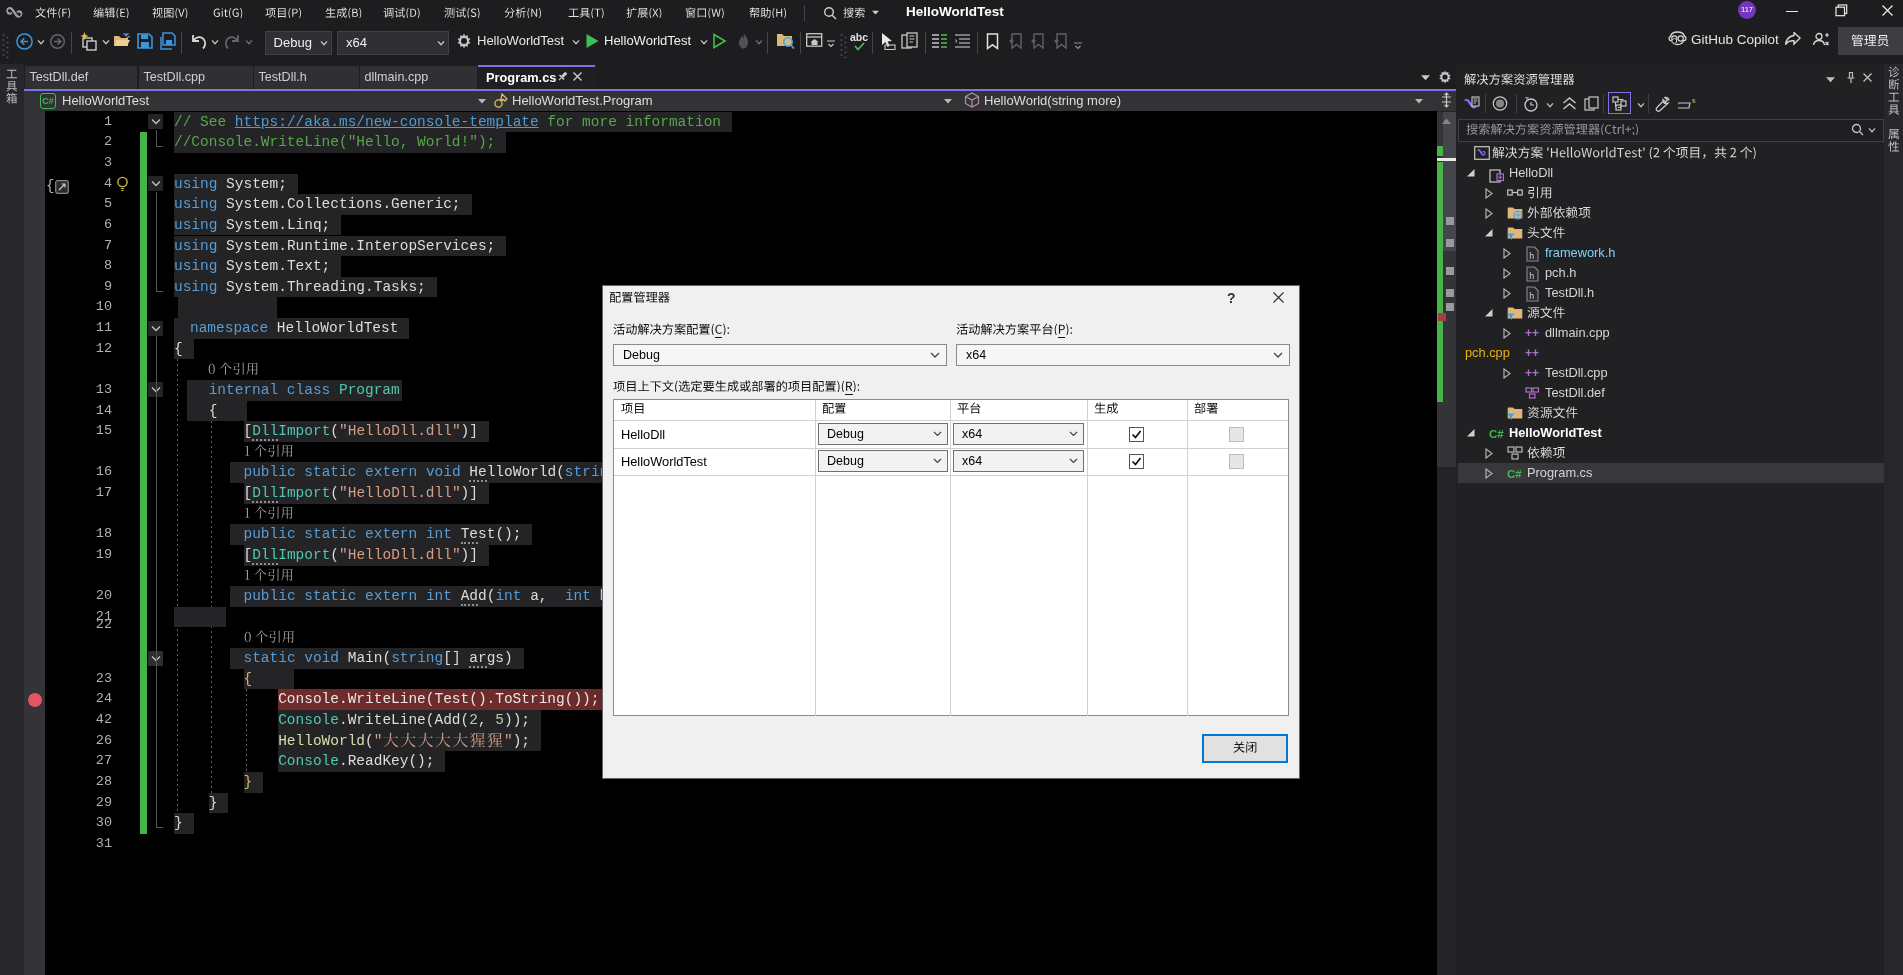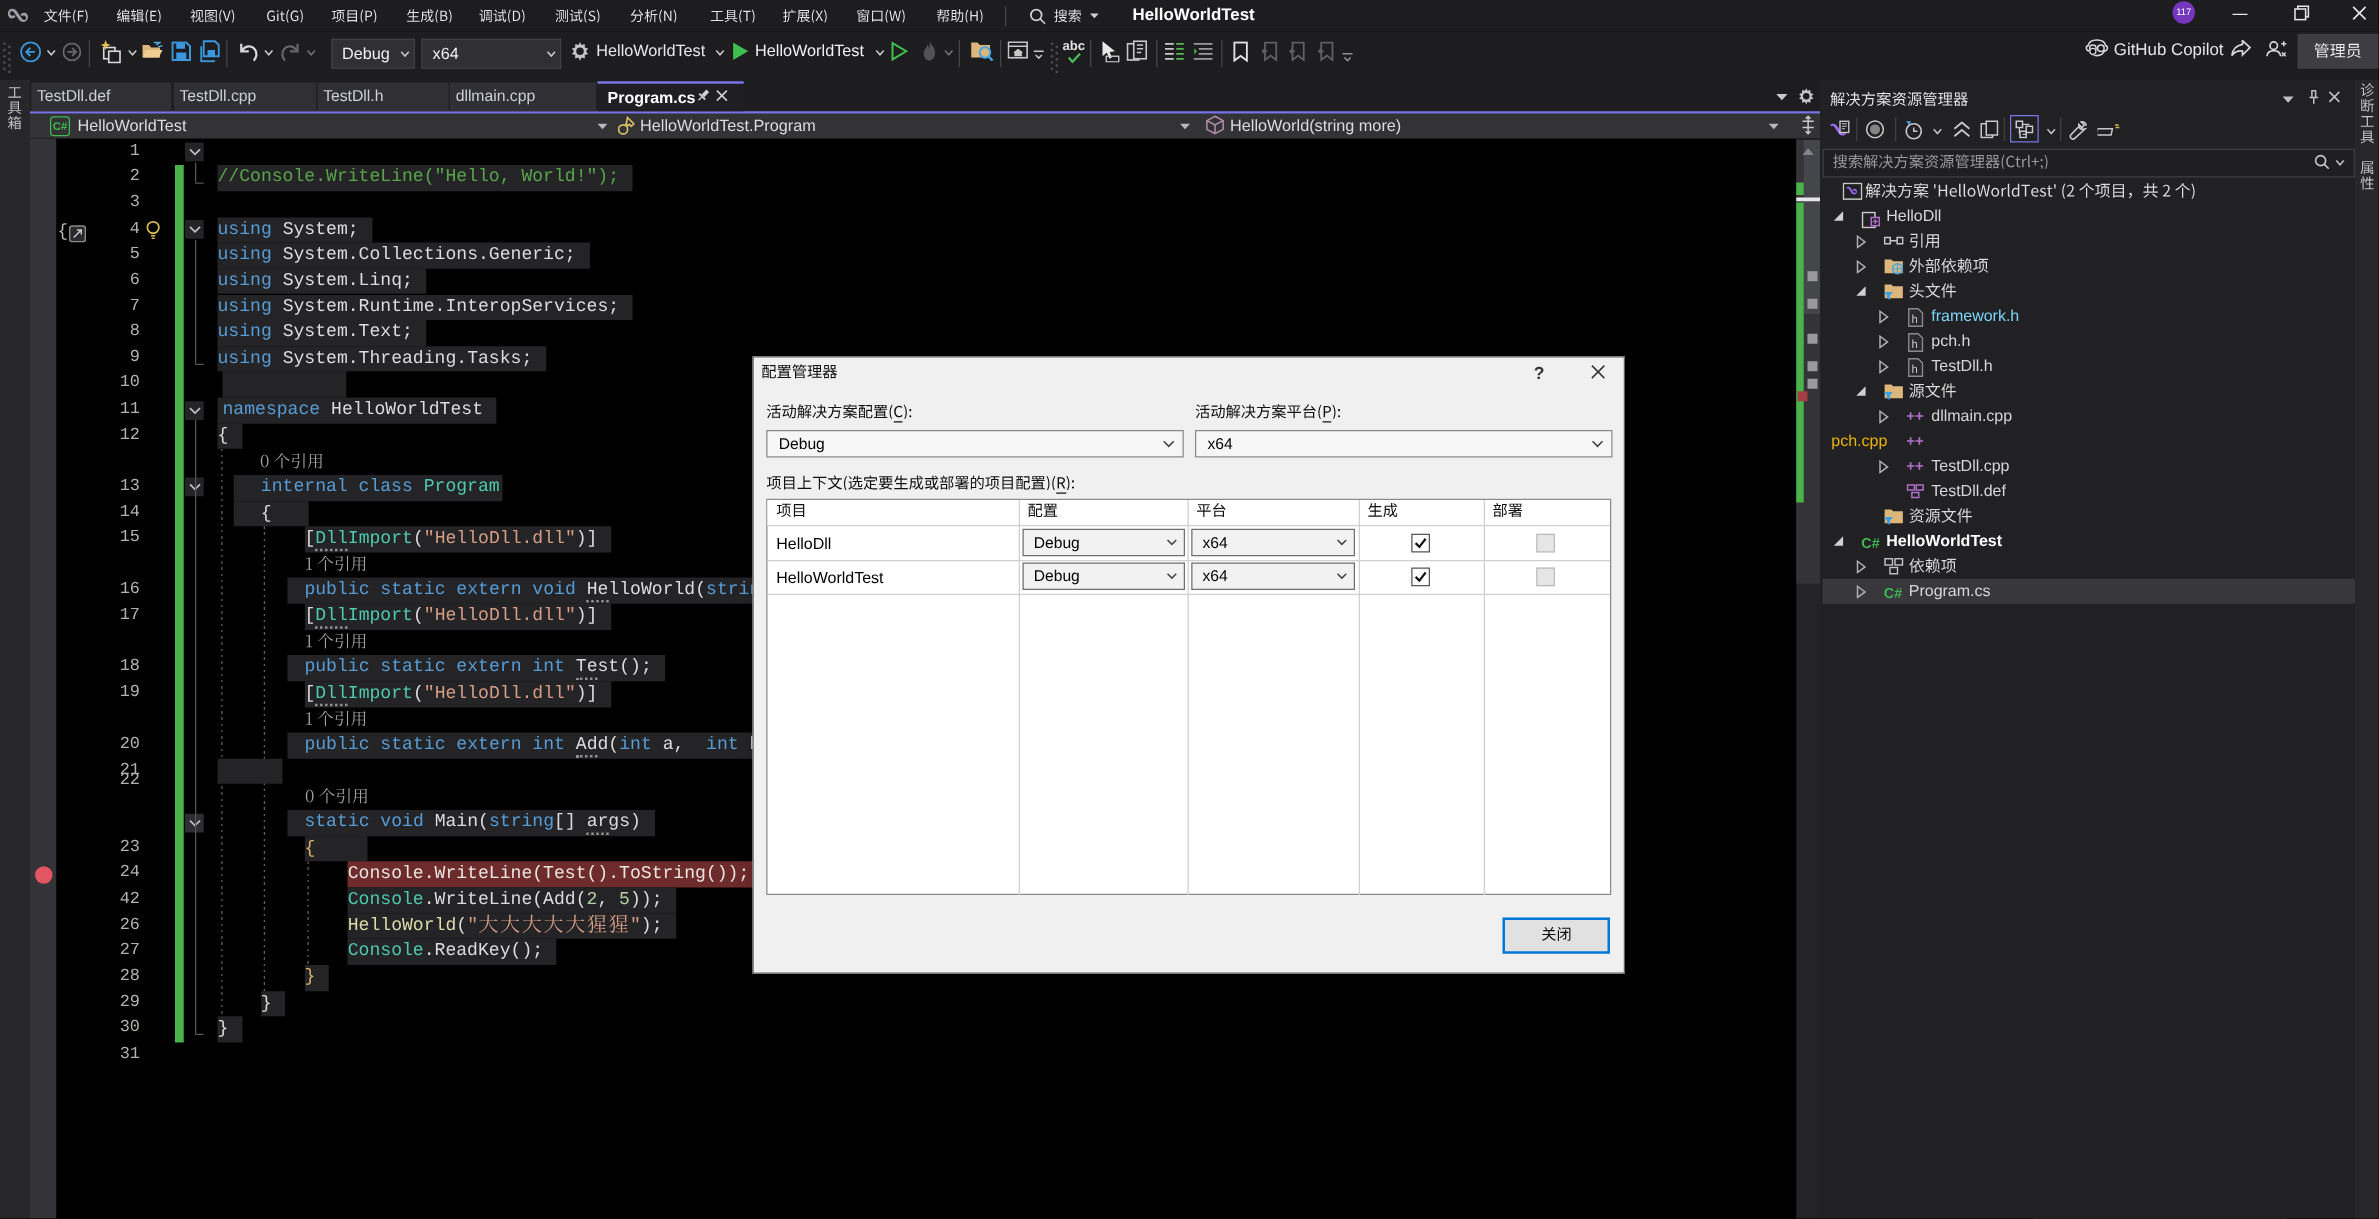--- a/index.html
+++ b/index.html
@@ -483,29 +483,30 @@
     <div class="abs" style="left:27.5px;top:692.5px;width:14.5px;height:14.5px;border-radius:50%;background:#e25663"></div>
     <div class="abs" style="left:46px;top:178px;font-family:'Liberation Mono',monospace;font-size:14px;color:#b8b8b8">{</div>
     <svg class="ic" style="left:55px;top:180px" width="14" height="14" viewBox="0 0 14 14">
       <rect x="0.7" y="0.7" width="12.6" height="12.6" rx="2" fill="#2a2a2e" stroke="#8a8a8a" stroke-width="1.2"></rect>
       <path d="M4 10 L10 4 M6.5 4 H10 V7.5" stroke="#c8c8c8" stroke-width="1.2" fill="none"></path>
     </svg>
     <svg class="ic" style="left:115px;top:176px" width="15" height="17" viewBox="0 0 15 17">
       <circle cx="7.5" cy="6" r="4.6" fill="none" stroke="#d7ba4f" stroke-width="1.4"></circle>
       <path d="M5.5 10.5 H9.5 M5.8 12.5 H9.2 M6.3 14.5 H8.7" stroke="#d7ba4f" stroke-width="1.2"></path>
     </svg>
+    <div class="codeline" style="left:174.0px;top:111.7px"><span class="bx" style="padding-left:0px;padding-right:11px"><span class="c">// See </span><span style="color:#4e9cd6;text-decoration:underline">https://aka.ms/new-console-template</span><span class="c"> for more information</span></span></div>
     <div class="codeline" style="left:174.0px;top:132.3px"><span class="bx" style="padding-left:0px;padding-right:11px"><span class="c">//Console.WriteLine("Hello, World!");</span></span></div>
     <div class="codeline" style="left:174.0px;top:173.6px"><span class="bx" style="padding-left:0px;padding-right:11px"><span class="k">using</span> System;</span></div>
     <div class="codeline" style="left:174.0px;top:194.2px"><span class="bx" style="padding-left:0px;padding-right:11px"><span class="k">using</span> System.Collections.Generic;</span></div>
     <div class="codeline" style="left:174.0px;top:214.8px"><span class="bx" style="padding-left:0px;padding-right:11px"><span class="k">using</span> System.Linq;</span></div>
     <div class="codeline" style="left:174.0px;top:235.5px"><span class="bx" style="padding-left:0px;padding-right:11px"><span class="k">using</span> System.Runtime.InteropServices;</span></div>
     <div class="codeline" style="left:174.0px;top:256.1px"><span class="bx" style="padding-left:0px;padding-right:11px"><span class="k">using</span> System.Text;</span></div>
     <div class="codeline" style="left:174.0px;top:276.7px"><span class="bx" style="padding-left:0px;padding-right:11px"><span class="k">using</span> System.Threading.Tasks;</span></div>
     <div class="codeline" style="left:178px;top:297.4px"><span class="bx" style="width:99px"></span></div>
-    <div class="codeline" style="left:174.0px;top:318.0px"><span class="bx" style="padding-left:4px;padding-right:11px"><span class="k">namespace</span> HelloWorldTest</span></div>
+    <div class="codeline" style="left:174.0px;top:318.0px"><span class="bx" style="padding-left:16px;padding-right:11px"><span class="k">namespace</span> HelloWorldTest</span></div>
     <div class="codeline" style="left:174.0px;top:338.6px"><span class="bx" style="padding-left:0px;padding-right:11px">{</span></div>
     <div class="codeline" style="left:186.7px;top:379.9px"><span class="bx" style="padding-left:22px;padding-right:2px"><span class="k">internal</span> <span class="k">class</span> <span class="t">Program</span></span></div>
     <div class="codeline" style="left:186.7px;top:400.5px"><span class="bx" style="padding-left:22px;padding-right:30px">{</span></div>
     <div class="codeline" style="left:243.5px;top:421.1px"><span class="bx" style="padding-left:0px;padding-right:11px">[<span class="t"><u class="dots">Dll</u>Import</span>(<span class="s">"HelloDll.dll"</span>)]</span></div>
     <div class="codeline" style="left:229.5px;top:462.4px"><span class="bx" style="padding-left:14px;padding-right:11px"><span class="k">public</span> <span class="k">static</span> <span class="k">extern</span> <span class="k">void</span> <u class="dots">He</u>lloWorld(<span class="k">string</span> name);</span></div>
     <div class="codeline" style="left:243.5px;top:483.0px"><span class="bx" style="padding-left:0px;padding-right:11px">[<span class="t"><u class="dots">Dll</u>Import</span>(<span class="s">"HelloDll.dll"</span>)]</span></div>
     <div class="codeline" style="left:229.5px;top:524.3px"><span class="bx" style="padding-left:14px;padding-right:11px"><span class="k">public</span> <span class="k">static</span> <span class="k">extern</span> <span class="k">int</span> <u class="dots">Te</u>st();</span></div>
     <div class="codeline" style="left:243.5px;top:544.9px"><span class="bx" style="padding-left:0px;padding-right:11px">[<span class="t"><u class="dots">Dll</u>Import</span>(<span class="s">"HelloDll.dll"</span>)]</span></div>
     <div class="codeline" style="left:229.5px;top:586.2px"><span class="bx" style="padding-left:14px;padding-right:11px"><span class="k">public</span> <span class="k">static</span> <span class="k">extern</span> <span class="k">int</span> <u class="dots">Ad</u>d(<span class="k">int</span> a,  <span class="k">int</span> b);</span></div>
     <div class="codeline" style="left:174px;top:606.8px"><span class="bx" style="width:52px"></span></div>

